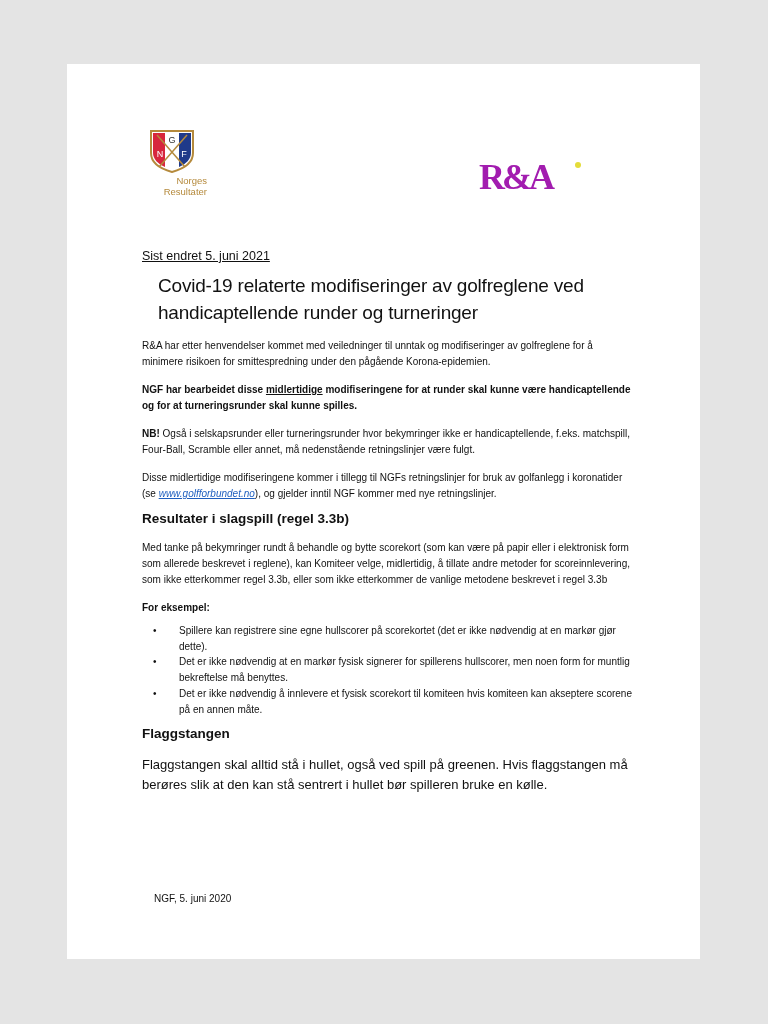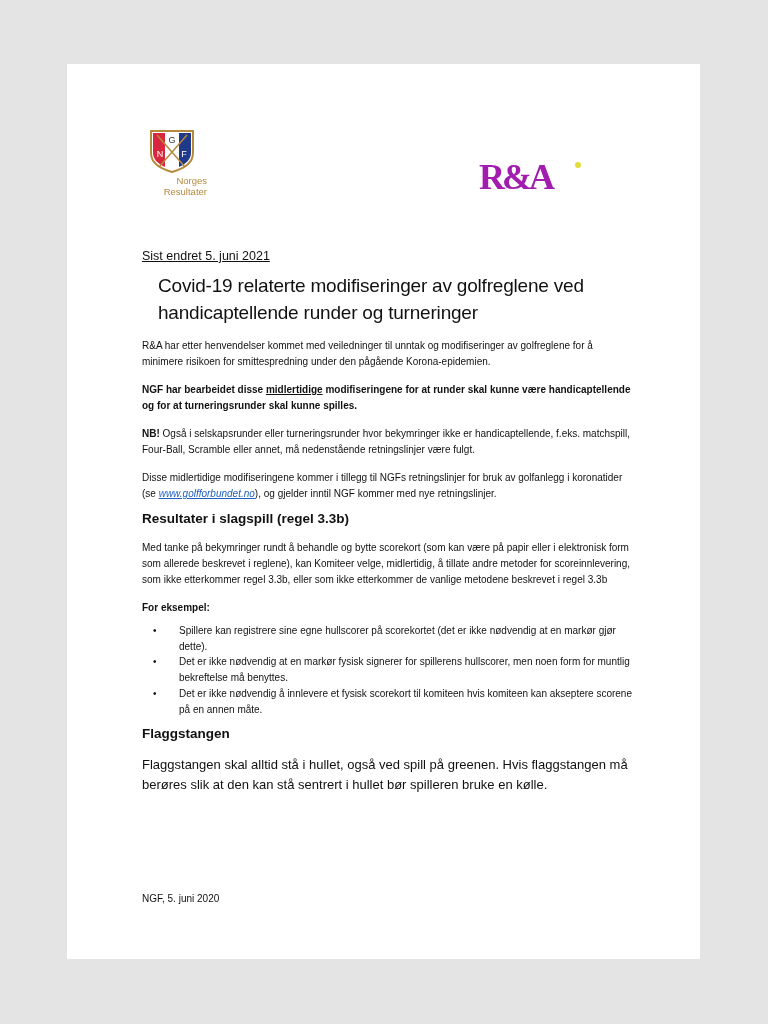--- a/index.html
+++ b/index.html
@@ -28,21 +28,21 @@
   h1 { font-size:19px; font-weight:normal; line-height:27px; margin:0 0 6px 16px; letter-spacing:-0.2px; }
   h2 { font-size:13.5px; font-weight:bold; line-height:18px; margin:8px 0 6px 0; }
   p { font-size:10px; line-height:16px; margin:12px 0 7px 0; }
   p.large { font-size:13px; line-height:20px; }
   .bold { font-weight:bold; }
   .ul { text-decoration:underline; }
   a.link { color:#1f5fbf; text-decoration:underline;font-style:italic; }
   ul.bullets { margin:0 0 6px 0; padding:0 0 0 37px; list-style:none; }
   ul.bullets li { position:relative; font-size:10px; line-height:15.7px; margin:0; padding:0; }
   ul.bullets li .dot { position:absolute; left:-26px; top:0; }
-  .footer { position:absolute; left:75px; top:829px; font-size:10px; }
+  .footer { position:absolute; left:87px; top:829px; font-size:10px; }
 </style>
 </head>
 <body>
 
 <div class="page">
 
   <div class="ngf-logo">
     <svg class="ngf-shield" viewBox="0 0 46 44">
       <path d="M2 2 H44 V24 C44 34 34 40 23 43 C12 40 2 34 2 24 Z" fill="#ffffff" stroke="#b58a3c" stroke-width="2"></path>
       <path d="M4 4 H16 V38 C9 35 4 30 4 24 Z" fill="#d7263d"></path>

